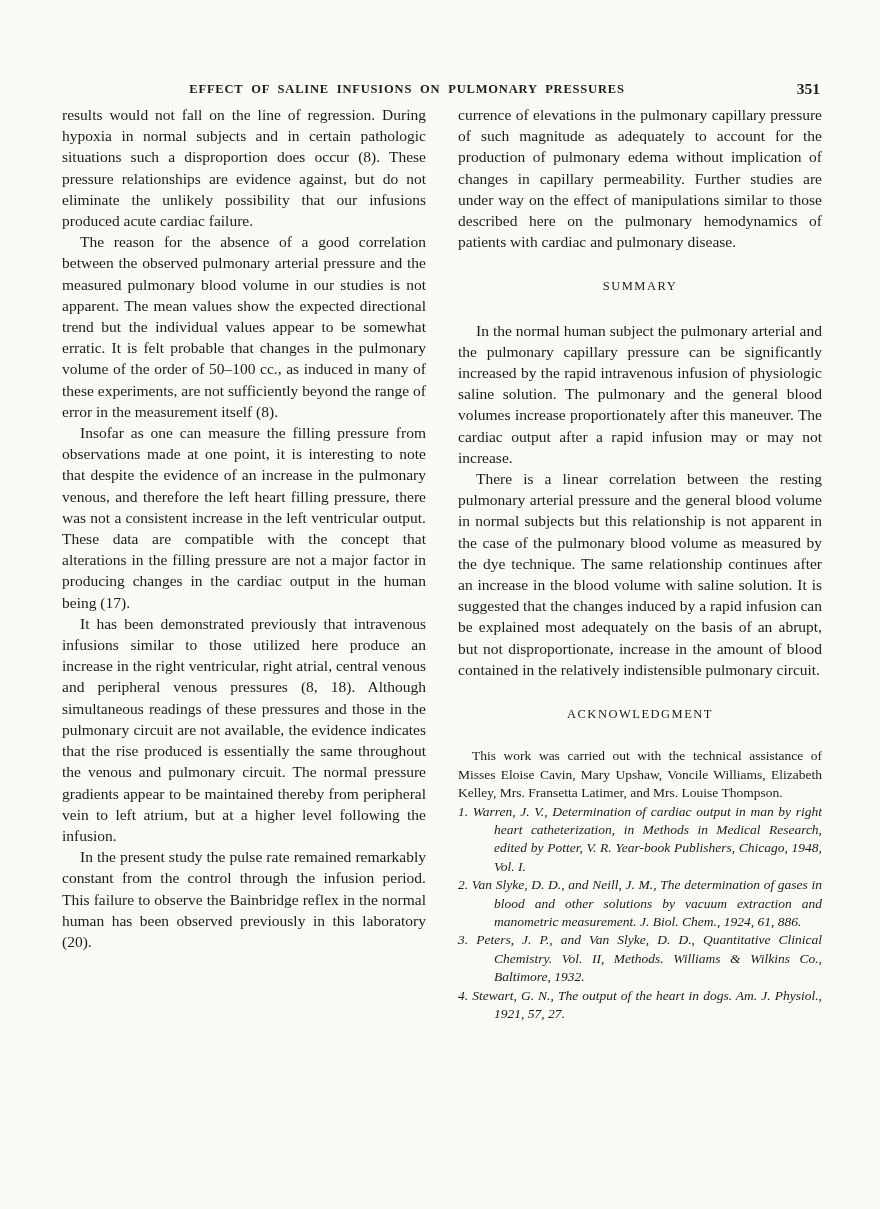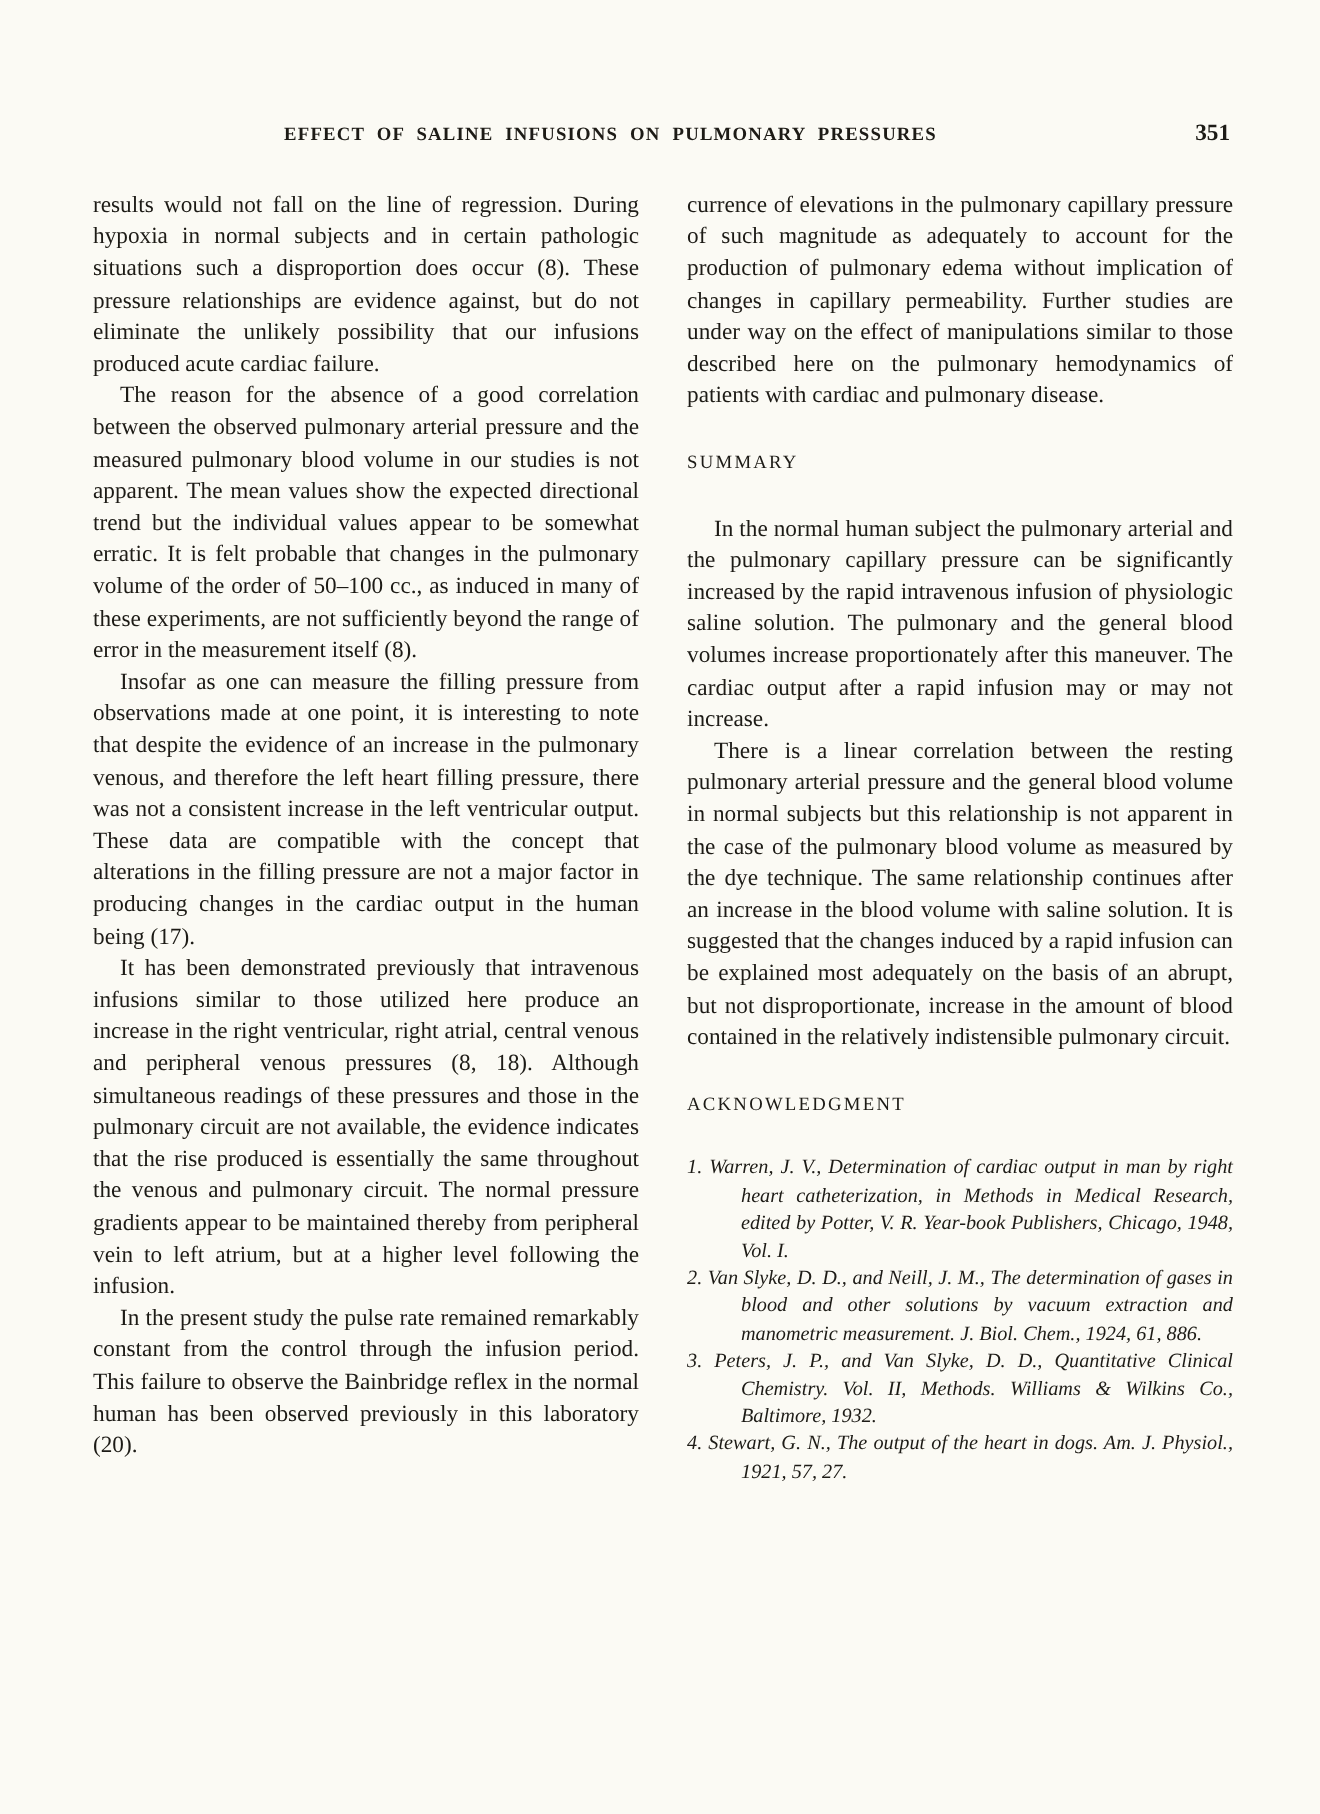--- a/index.html
+++ b/index.html
@@ -15,21 +15,21 @@
     background: #fbfaf4;
     color: #1d1b16;
     font-family: "Liberation Serif", "DejaVu Serif", serif;
     overflow: hidden;
     box-sizing: border-box;
     padding: 82px 58px 0 62px;
   }
   .running-header {
     position: relative;
     height: 20px;
-    margin-bottom: 24px;
+    margin-bottom: 2px;
   }
   .running-title {
     position: absolute;
     left: 0;
     right: 70px;
     text-align: center;
     font-size: 12.5px;
     font-weight: bold;
     letter-spacing: 0.8px;
     word-spacing: 4px;
@@ -58,21 +58,21 @@
   p {
     margin: 0;
   }
   p.indent {
     text-indent: 18px;
   }
   p.cont {
     text-indent: 0;
   }
   .section-heading {
-    text-align: left;
+    text-align: center;
     text-indent: 0;
     font-size: 12.5px;
     letter-spacing: 1.5px;
     margin: 24px 0 22px 0;
     text-transform: uppercase;
   }
   .section-heading.refs {
     font-size: 14px;
     letter-spacing: 1px;
     margin: 22px 0 16px 0;
@@ -118,20 +118,21 @@
     <div class="col">
       <p class="cont">currence of elevations in the pulmonary capillary pressure of such magnitude as adequately to account for the production of pulmonary edema without implication of changes in capillary permeability.  Further studies are under way on the effect of manipulations similar to those described here on the pulmonary hemodynamics of patients with cardiac and pulmonary disease.</p>
 
       <div class="section-heading">SUMMARY</div>
 
       <p class="indent">In the normal human subject the pulmonary arterial and the pulmonary capillary pressure can be significantly increased by the rapid intravenous infusion of physiologic saline solution.  The pulmonary and the general blood volumes increase proportionately after this maneuver.  The cardiac output after a rapid infusion may or may not increase.</p>
       <p class="indent">There is a linear correlation between the resting pulmonary arterial pressure and the general blood volume in normal subjects but this relationship is not apparent in the case of the pulmonary blood volume as measured by the dye technique. The same relationship continues after an increase in the blood volume with saline solution.  It is suggested that the changes induced by a rapid infusion can be explained most adequately on the basis of an abrupt, but not disproportionate, increase in the amount of blood contained in the relatively indistensible pulmonary circuit.</p>
 
       <div class="section-heading">ACKNOWLEDGMENT</div>
 
+      <p class="small-text ack">This work was carried out with the technical assistance of Misses Eloise Cavin, Mary Upshaw, Voncile Williams, Elizabeth Kelley, Mrs. Fransetta Latimer, and Mrs. Louise Thompson.</p>
 
 
       <div class="references">
         <div class="reference">1. Warren, J. V., Determination of cardiac output in man by right heart catheterization, in Methods in Medical Research, edited by Potter, V. R.  Year-book Publishers, Chicago, 1948, Vol. I.</div>
         <div class="reference">2. Van Slyke, D. D., and Neill, J. M., The determination of gases in blood and other solutions by vacuum extraction and manometric measurement.  J. Biol. Chem., 1924, 61, 886.</div>
         <div class="reference">3. Peters, J. P., and Van Slyke, D. D., Quantitative Clinical Chemistry.  Vol. II, Methods.  Williams &amp; Wilkins Co., Baltimore, 1932.</div>
         <div class="reference">4. Stewart, G. N., The output of the heart in dogs. Am. J. Physiol., 1921, 57, 27.</div>
       </div>
     </div>
 

